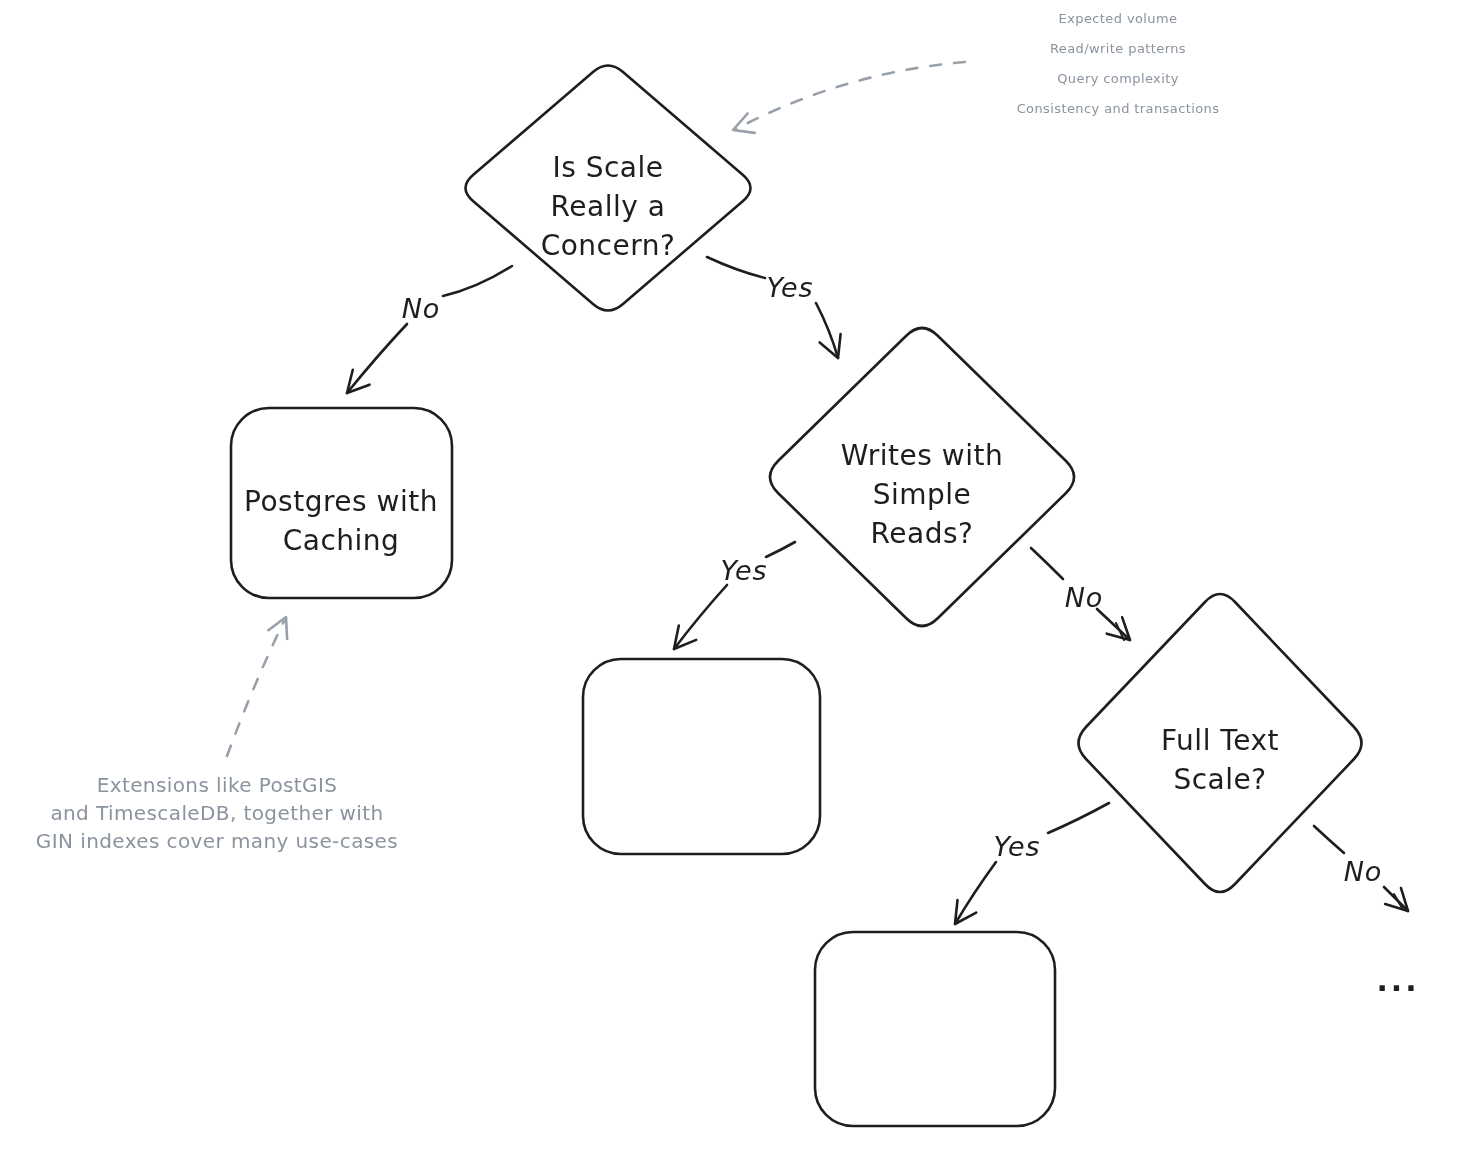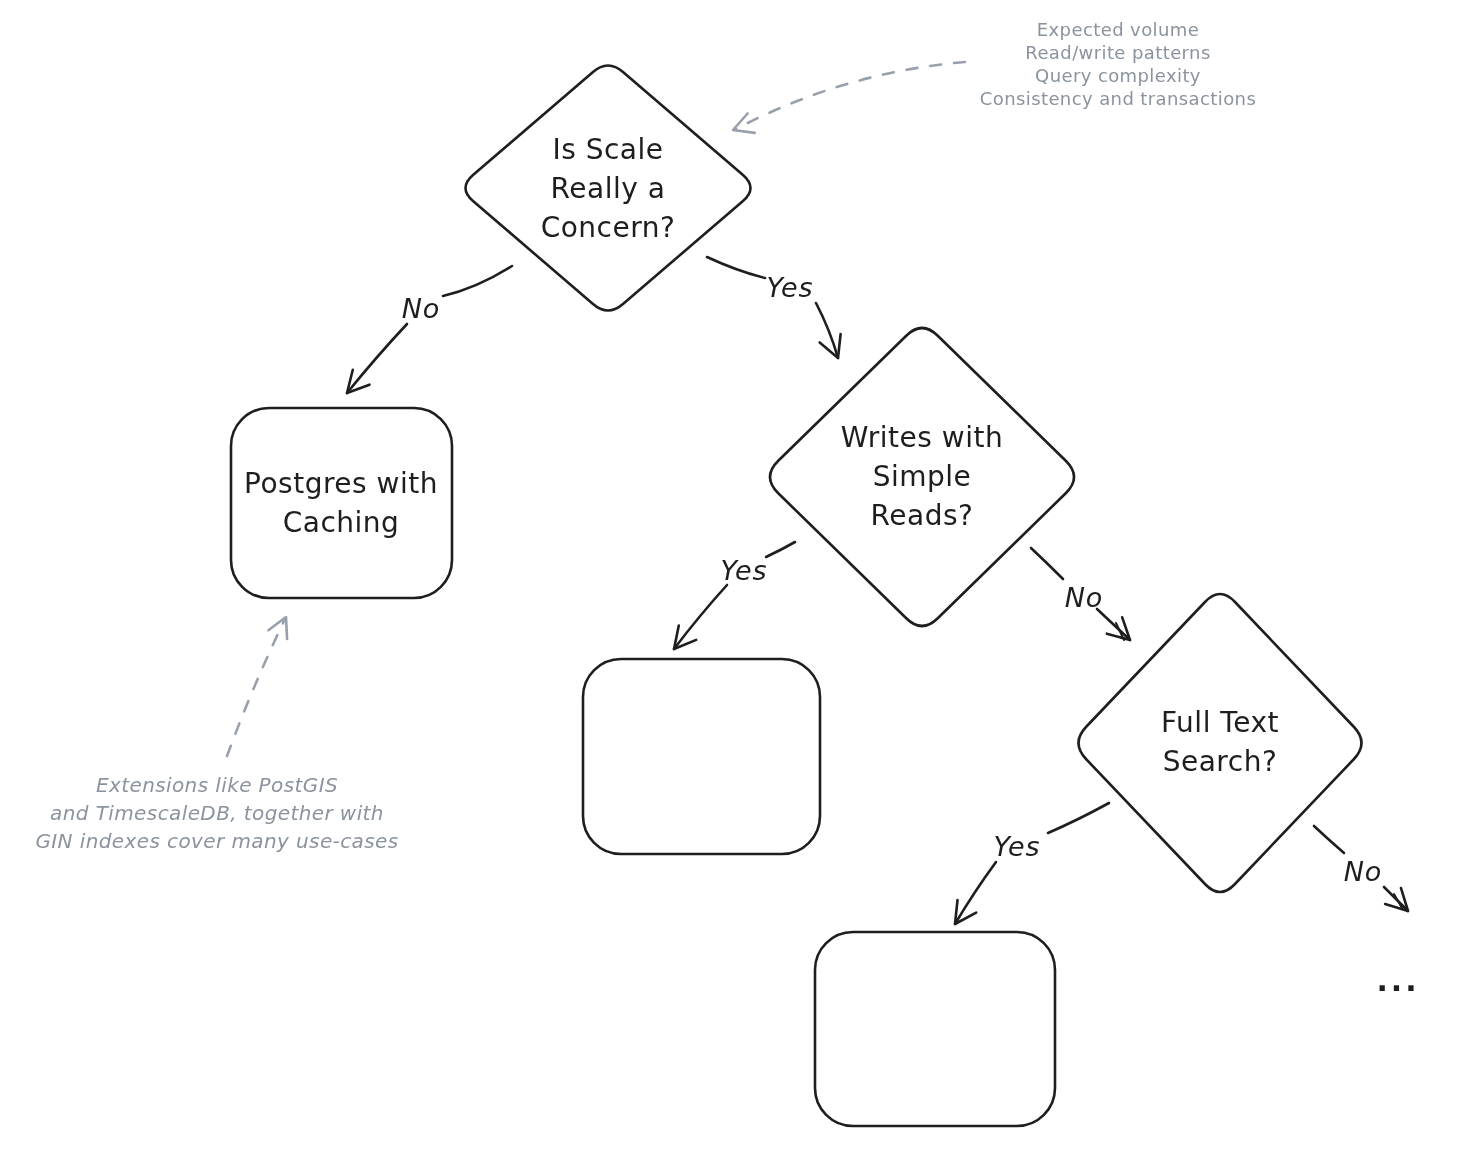--- a/index.html
+++ b/index.html
@@ -22,30 +22,31 @@
     transform: translate(-50%, -50%);
     white-space: pre-line;
     text-align: center;
     color: #1e1e1e;
     z-index: 2;
   }
   .node-label {
     font-size: 28px;
     line-height: 39px;
     letter-spacing: 0.5px;
+    margin-top: 18px;
   }
   .edge-label {
     font-size: 27px;
     font-style: italic;
     letter-spacing: 1px;
   }
   .note {
     color: #8a939e;
-    font-size: 18px;
-    line-height: 23px;
+    font-size: 13px;
+    line-height: 30px;
     letter-spacing: 0.4px;
   }
   .note-left {
     font-size: 20px;
     line-height: 28px;
   }
   .ellipsis {
     font-size: 30px;
     font-weight: bold;
     letter-spacing: 3px;
@@ -118,31 +119,31 @@
 
   <div class="txt node-label" style="left:608px; top:188px;">Is Scale
 Really a
 Concern?</div>
   <div class="txt node-label" style="left:922px; top:476px;">Writes with
 Simple
 Reads?</div>
   <div class="txt node-label" style="left:341px; top:503px;">Postgres with
 Caching</div>
   <div class="txt node-label" style="left:1220px; top:742px;">Full Text
-Search?</div>
+Scale?</div>
   <div class="txt ellipsis" style="left:1398px; top:980px;">...</div>
 
   <div class="txt edge-label" style="left:421px; top:308px;">No</div>
   <div class="txt edge-label" style="left:790px; top:287px;">Yes</div>
   <div class="txt edge-label" style="left:744px; top:570px;">Yes</div>
   <div class="txt edge-label" style="left:1084px; top:597px;">No</div>
   <div class="txt edge-label" style="left:1017px; top:846px;">Yes</div>
   <div class="txt edge-label" style="left:1363px; top:871px;">No</div>
 
   <div class="txt note" style="left:1118px; top:64px;">Expected volume
 Read/write patterns
 Query complexity
 Consistency and transactions</div>
-  <div class="txt note note-left" style="left:217px; top:813px;font-style:italic;">Extensions like PostGIS
+  <div class="txt note note-left" style="left:217px; top:813px;">Extensions like PostGIS
 and TimescaleDB, together with
 GIN indexes cover many use-cases</div>
 
 </div>
 
 </body></html>

